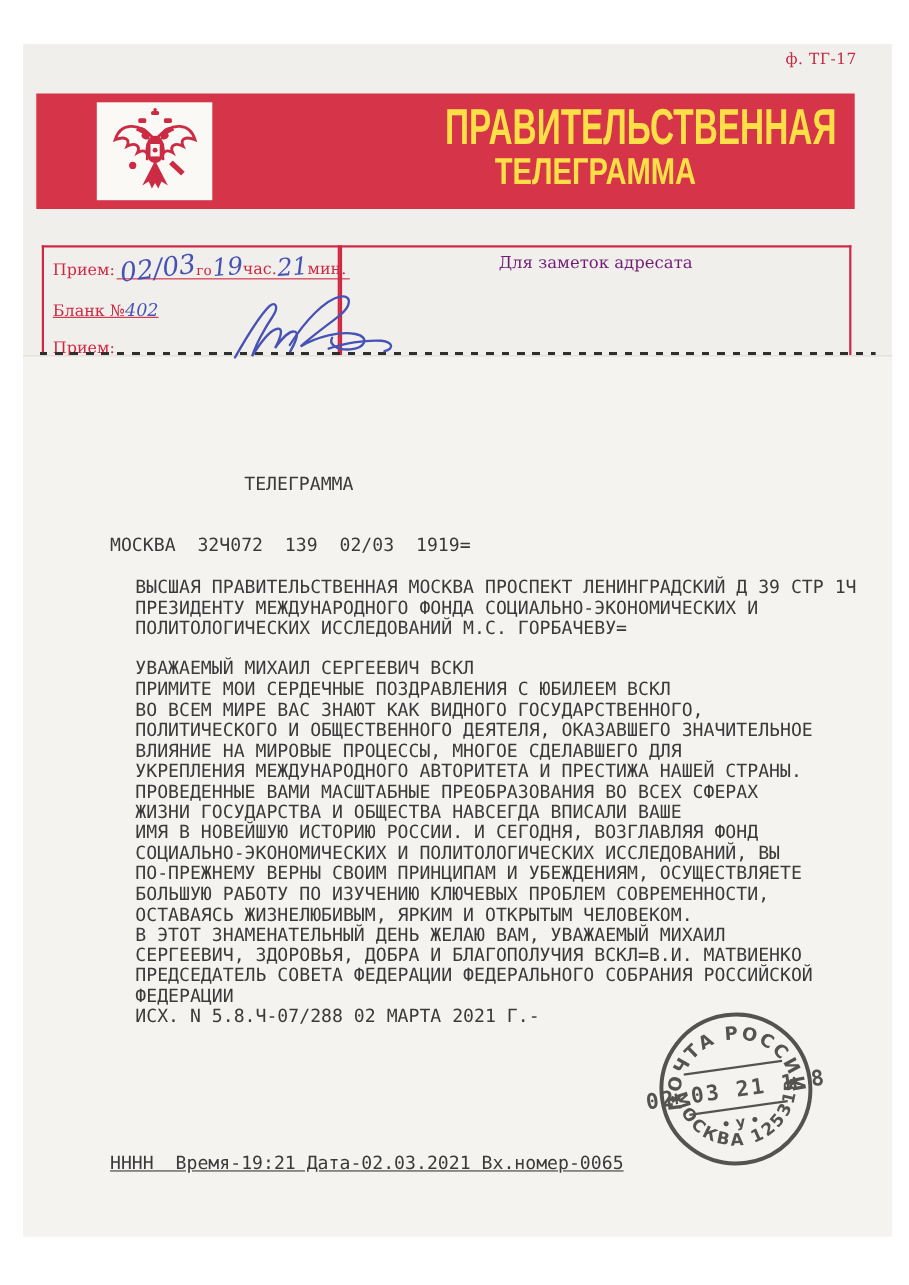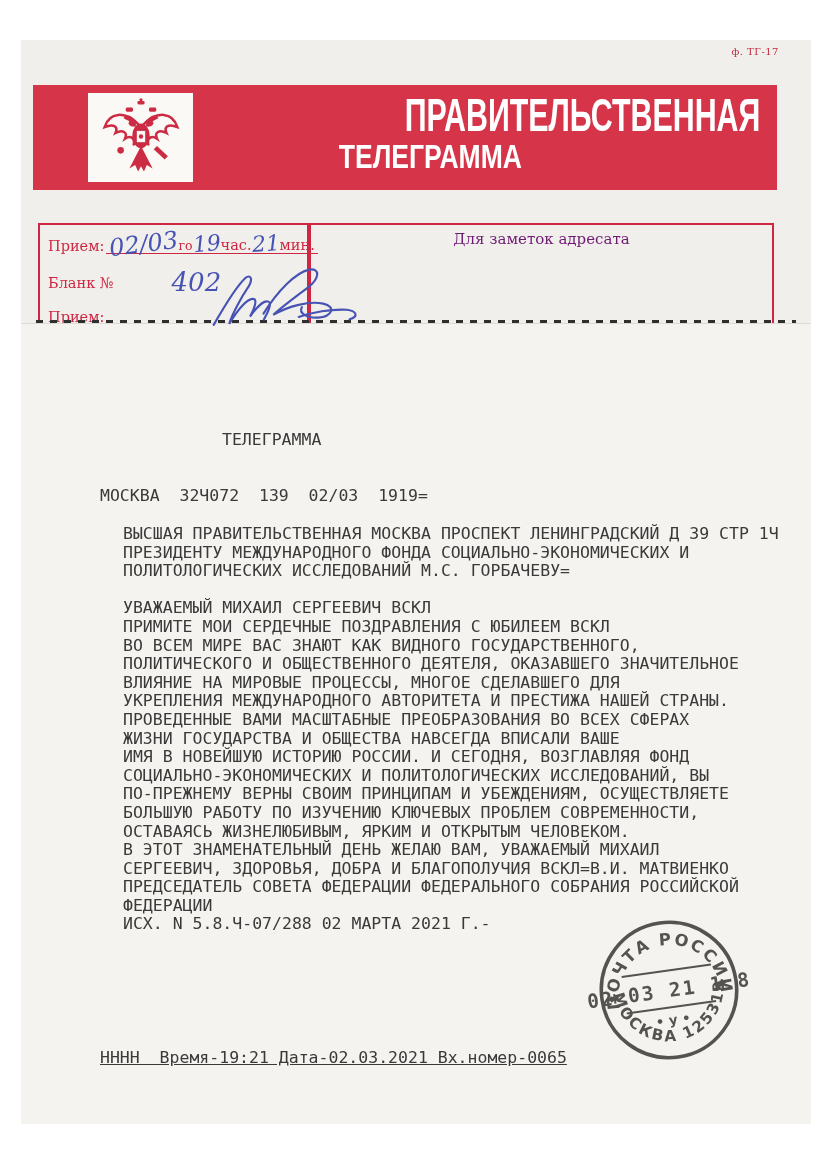--- a/index.html
+++ b/index.html
@@ -1,22 +1,22 @@
 <!DOCTYPE html>
 <html><head>
 <meta charset="utf-8">
 <style>
   html,body{margin:0;padding:0;background:#ffffff;width:826px;height:1168px;overflow:hidden;}
   *{box-sizing:border-box;}
   .page{position:absolute;left:21px;top:40px;width:790px;height:1084px;background:#f1efeb;font-family:"DejaVu Serif",serif;}
   .sheet2{position:absolute;left:0;right:0;top:283px;bottom:0;background:#f5f3ef;border-top:1px solid #dddad3;}
-  .form-code{position:absolute;top:6px;right:32px;color:#c32a40;font-size:10px;letter-spacing:.5px;}
+  .form-code{position:absolute;top:6px;right:32px;color:#c32a40;font-size:14px;letter-spacing:.5px;}
   .banner{position:absolute;left:12px;top:45px;width:744px;height:105px;background:#d63448;}
   .eagle-box{position:absolute;left:55px;top:8px;width:105px;height:89px;background:#fbf9f5;display:flex;align-items:center;justify-content:center;}
-  .titles{position:absolute;left:280px;right:8px;top:6px;color:#ffffff;font-family:"Liberation Sans",sans-serif;font-weight:bold;}
+  .titles{position:absolute;left:280px;right:8px;top:6px;text-align:center;color:#fde047;font-family:"Liberation Sans",sans-serif;font-weight:bold;}
   .title1{display:inline-block;font-size:46px;line-height:48px;transform:scaleX(.66);white-space:nowrap;}
   .title2{display:inline-block;font-size:34px;line-height:38px;transform:scaleX(.78);margin-top:-2px;white-space:nowrap;}
   .fbox{position:absolute;top:183px;height:100px;border:2.5px solid #cf2742;border-bottom:none;}
   .fbox-left{left:17px;width:271px;padding-left:29px;}
   .fbox-right{left:288px;width:465px;}
   .notes-label{position:absolute;top:5px;left:0;right:0;text-align:center;color:#701a75;font-size:15px;}
   .frow{position:absolute;left:8px;right:8px;display:flex;align-items:flex-end;color:#cf2742;font-size:14.5px;}
   .blank-zone{flex:1;border-bottom:1.5px solid #cf2742;display:flex;justify-content:space-between;align-items:flex-end;padding:0 3px;margin-left:2px;}
   .hw{font-family:"DejaVu Serif",serif;font-style:italic;color:#4753b4;font-size:22px;line-height:14px;position:relative;top:-2px;}
   .small-red{font-size:12.5px;text-align:right;}
@@ -67,23 +67,23 @@
       <span>Прием:</span>
       <span class="blank-zone">
         <span class="hw" style="font-size:24px;transform:rotate(-7deg);">02/03</span>
         <span class="small-red">го</span>
         <span class="hw" style="transform:rotate(-5deg);">19</span>
         <span>час.</span>
         <span class="hw" style="transform:rotate(-4deg);">21</span>
         <span>мин.</span>
       </span>
     </div>
-    <div class="frow" style="top:50px;">
+    <div class="frow" style="top:50px;text-decoration:underline;">
       <span>Бланк №</span>
-      <span class="hw" style="margin-left:58px;font-size:26px;">402</span>
+      <span class="hw" style="font-size:16px;">402</span>
     </div>
     <div class="frow" style="top:84px;">
       <span>Прием:</span>
       <span class="blank-zone" style="height:14px;"></span>
     </div>
   </div>
 
   <div class="fbox fbox-right">
     <div class="notes-label">Для заметок адресата</div>
   </div>

